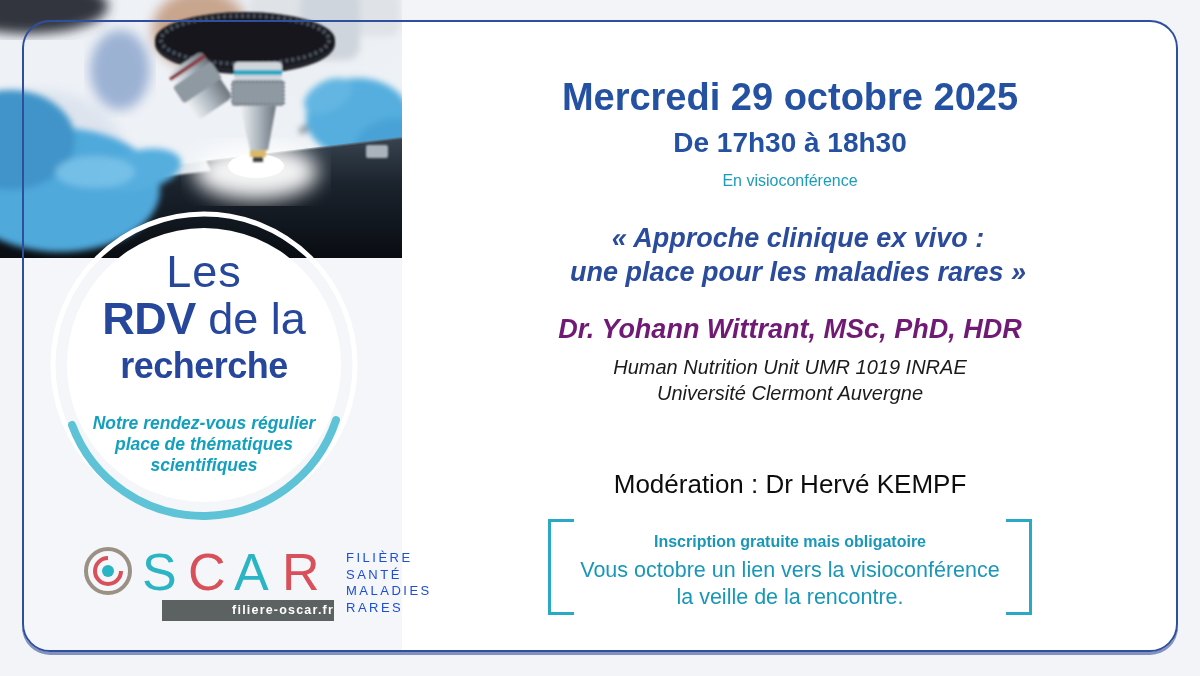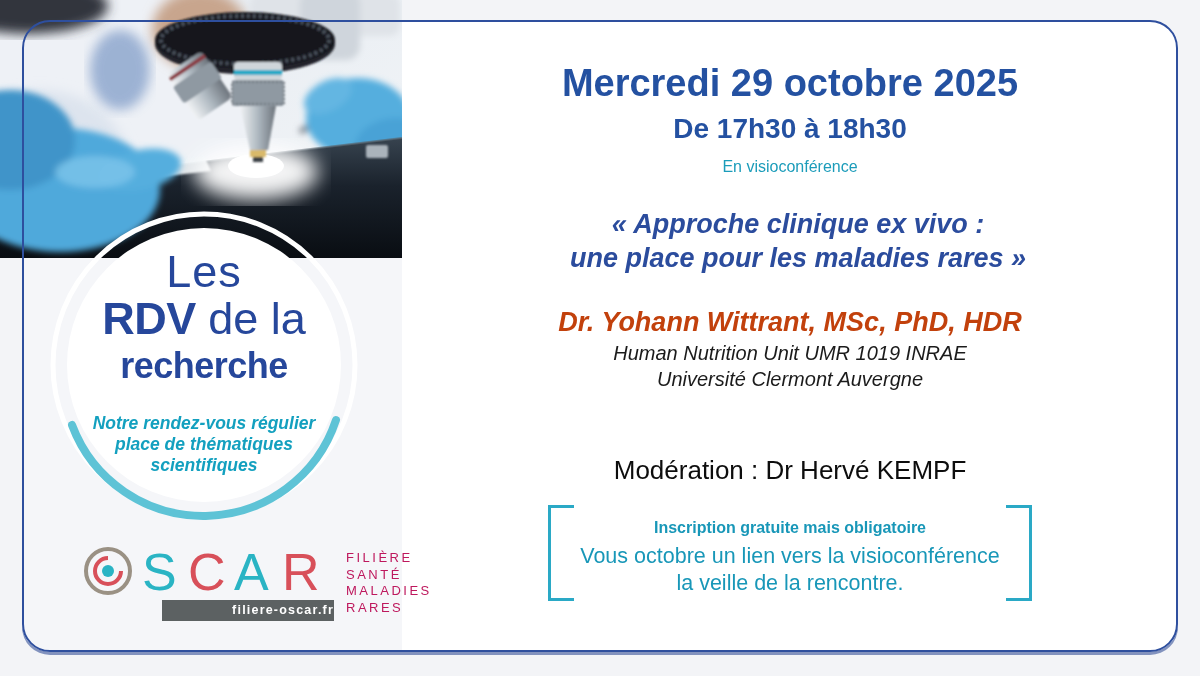--- a/index.html
+++ b/index.html
@@ -28,30 +28,30 @@
   .ct-l3 { font-size:36px; line-height:47px; }
   .ct-tag { margin-top:24px; font-size:17.5px; line-height:21px; font-style:italic;
             font-weight:700; color:#13a0bf; }
 
   
   .oscar { position:absolute; left:80px; top:540px; width:360px; height:95px; z-index:9; }
   .oscar-badge { position:absolute; left:82px; top:60px; width:172px; height:21px;
                  background:#5c6162; color:#ffffff; font-size:12.5px; font-weight:700;
                  letter-spacing:1.2px; text-align:right; line-height:21px; }
   .oscar-tag { position:absolute; left:266px; top:10px; font-size:13px; font-weight:500;
-               color:#be185d; letter-spacing:2.5px; line-height:16.5px; }
-
-  
-  .right { position:absolute; left:402px; top:2px; width:776px; height:516px; z-index:10; }
+               color:#1d4ed8; letter-spacing:2.5px; line-height:16.5px; }
+
+  
+  .right { position:absolute; left:402px; top:16px; width:776px; height:516px; z-index:10; }
   .right > div { position:absolute; width:100%; text-align:center; }
   .r-date { top:60px;  font-size:38px; font-weight:800; color:#2451a1; letter-spacing:0; }
   .r-time { top:111px; font-size:28px; font-weight:800; color:#2451a1; }
   .r-mode { top:156px; font-size:16px; font-weight:500; color:#1b9cba; }
   .r-quote{ top:205px; font-size:27px; line-height:34px; font-style:italic; font-weight:600; color:#2b4c9d;margin-left:8px; }
-  .r-speaker { top:298px; font-size:27px; font-style:italic; font-weight:800; color:#c2410c;margin-top:7px; }
+  .r-speaker { top:298px; font-size:27px; font-style:italic; font-weight:800; color:#701a75; }
   .r-affil { top:338px; font-size:20px; line-height:26px; font-style:italic; font-weight:500; color:#1b1b1b; }
   .r-moder { top:453px; font-size:26px; font-weight:400; color:#0d0d0d; }
 
   .r-reg { top:503px; left:146px !important; width:484px !important; height:96px; padding-top:8px; }
   .bracket { position:absolute; top:0; bottom:0; width:26px; border:3px solid #2aa9c6; }
   .bracket.bl { left:0;  border-right:none; }
   .bracket.br { right:0; border-left:none; }
   .reg-title { font-size:16px; font-weight:800; color:#1897b8; line-height:30px; }
   .reg-line  { font-size:21.5px; font-weight:500; color:#1897b8; line-height:27px; }
 </style>

